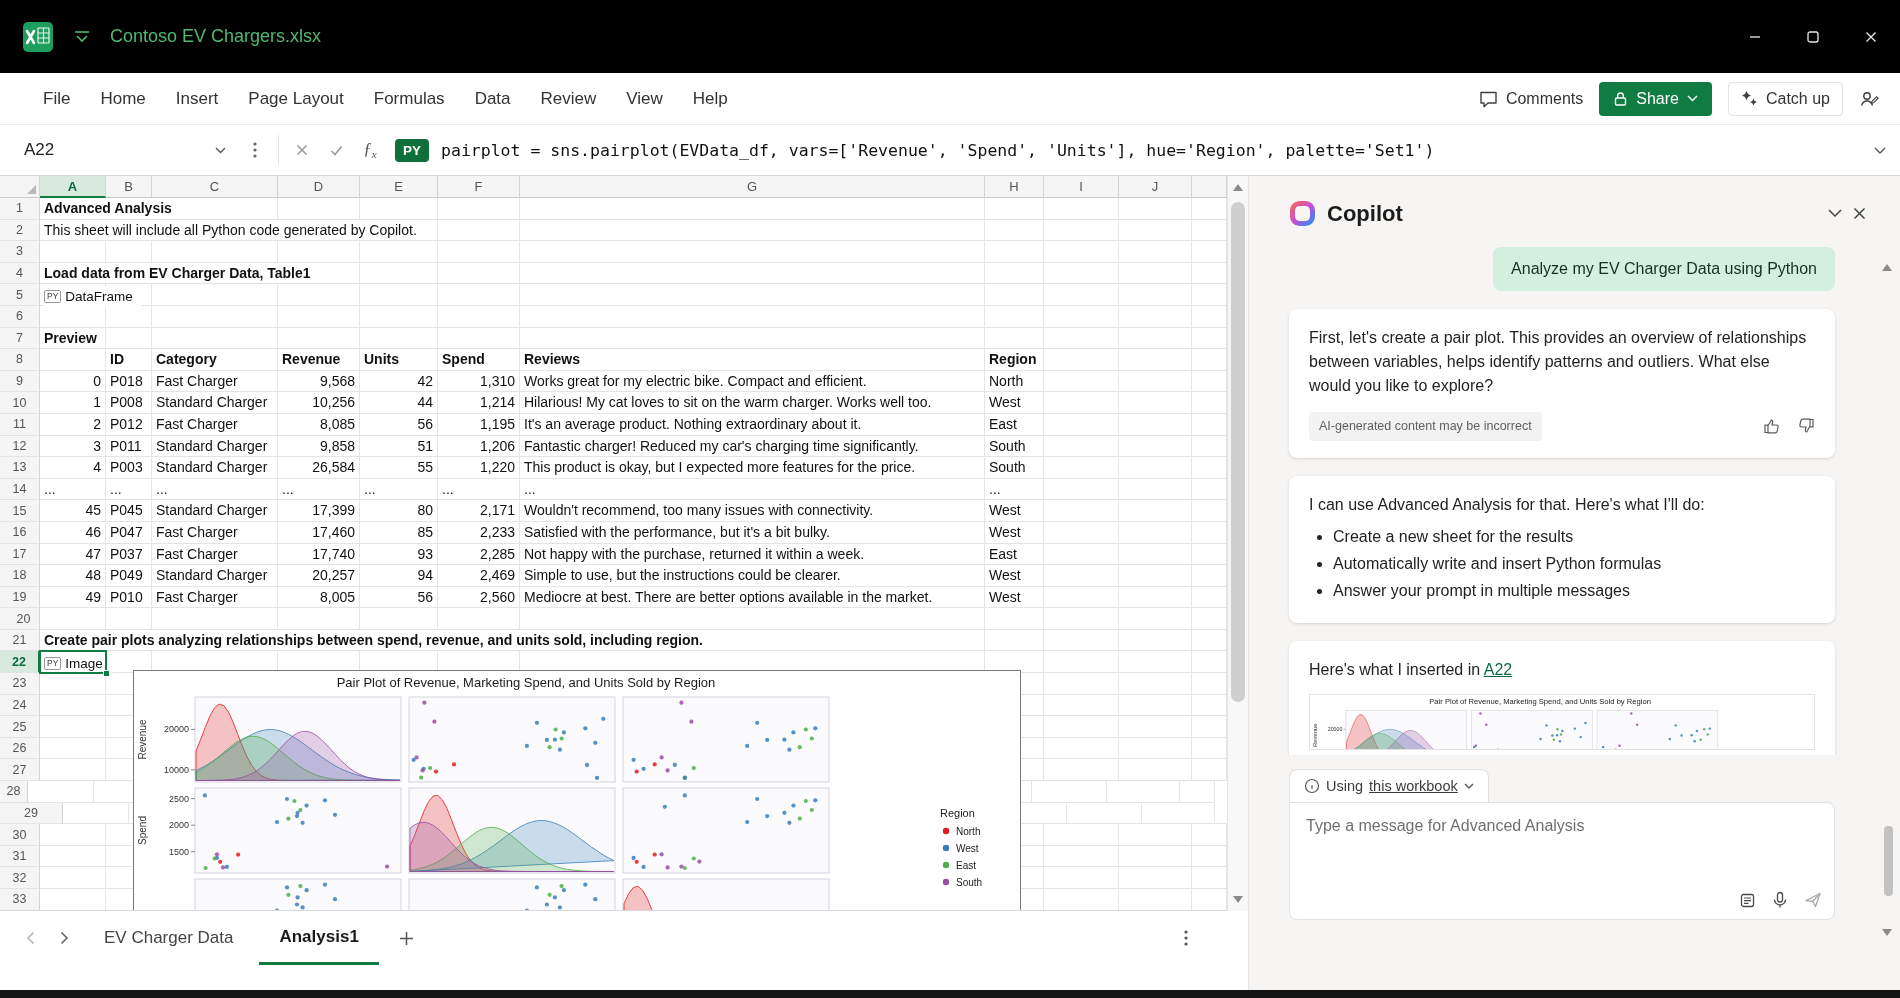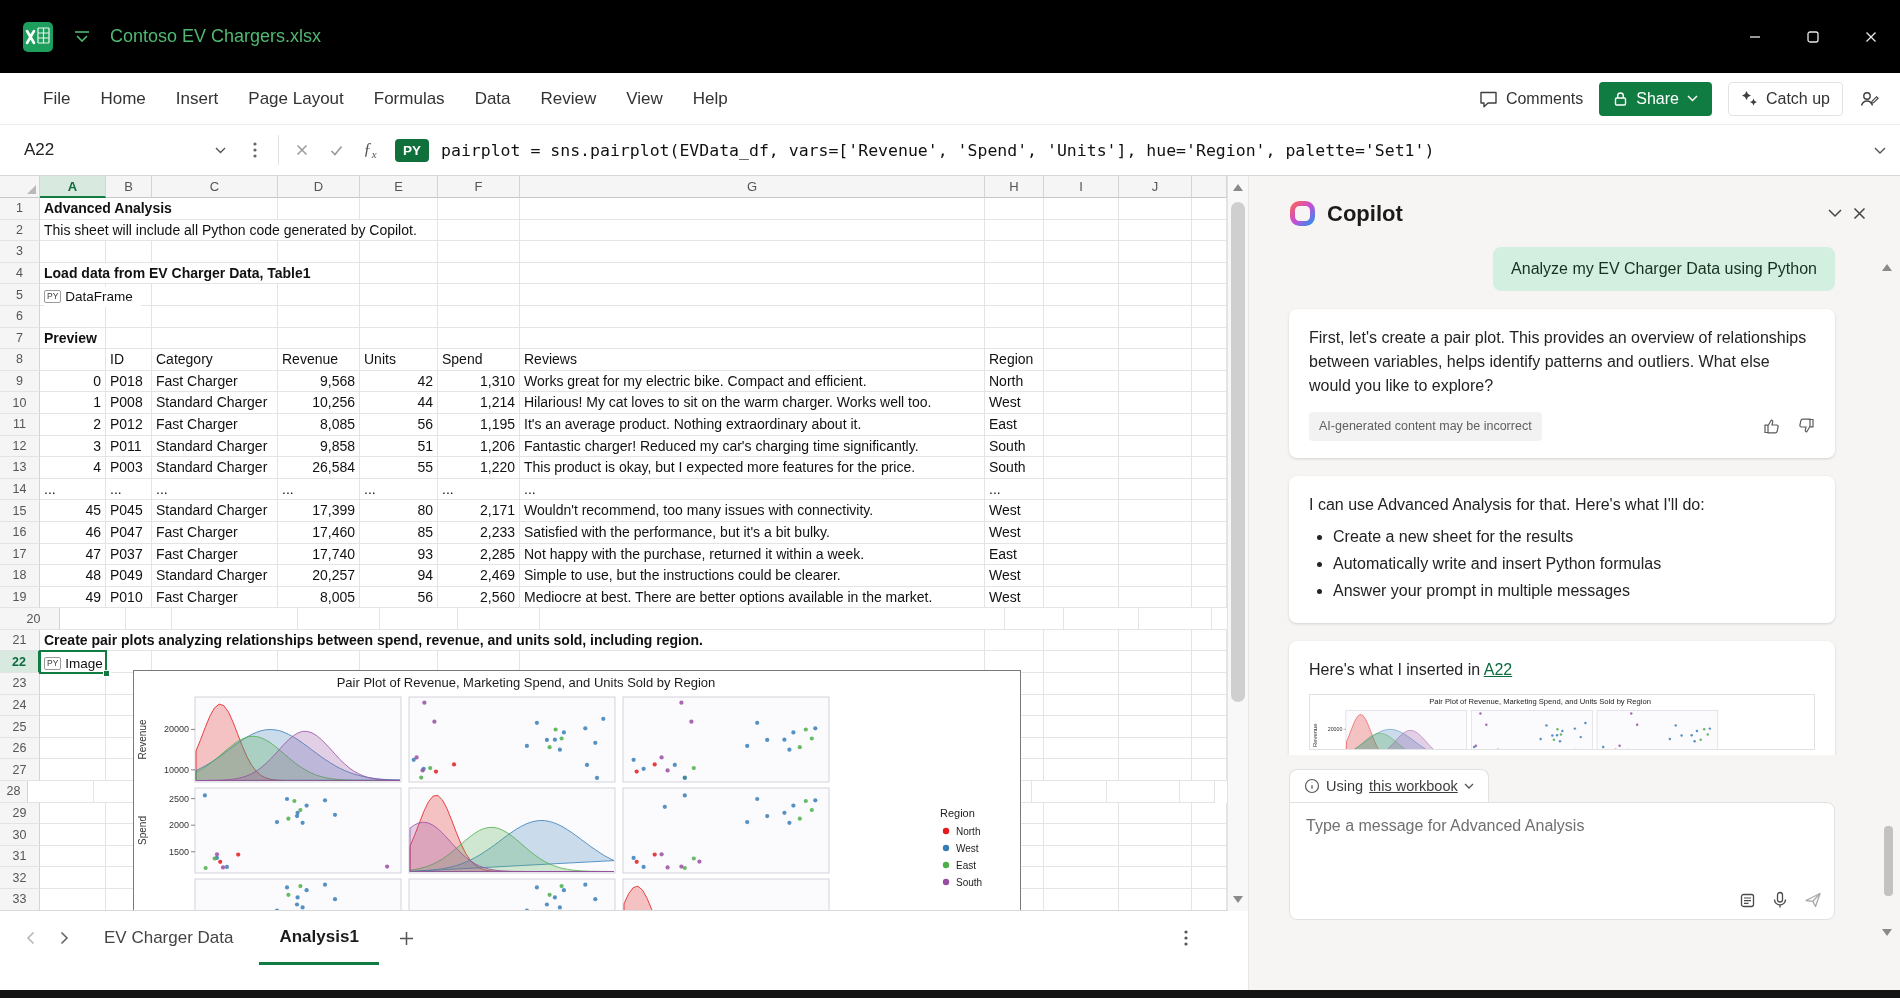--- a/index.html
+++ b/index.html
@@ -38,21 +38,21 @@
   .sheet{position:relative;width:1227px;height:735px;overflow:hidden;background:#fff;border-bottom:1px solid #d9d9d9}
   .hdr-row{display:flex;height:22px}
   .hdr-cell{height:22px;background:#f5f5f5;border-right:1px solid #d4d4d4;border-bottom:1px solid #c9c9c9;font-size:13px;color:#555;display:flex;align-items:center;justify-content:center;cursor:pointer}
   .hdr-cell.sel{background:#d8eadf;color:#0c6b3c;font-weight:700;border-bottom:2px solid var(--green,#107C41)}
   .corner{position:relative}
   .corner:after{content:"";position:absolute;right:3px;bottom:3px;border-left:9px solid transparent;border-bottom:9px solid #b9b9b9}
   .g-row{display:flex;height:21.6px}
   .row-num{background:#f5f5f5;border-right:1px solid #d4d4d4;border-bottom:1px solid #e3e3e3;font-size:12.5px;color:#555;display:flex;align-items:center;justify-content:center;cursor:pointer;flex:none}
   .row-num.sel{background:#d8eadf;color:#0c6b3c;font-weight:700;border-right:2px solid var(--green,#107C41)}
   .g-cell{height:100%;border-right:1px solid #e4e4e4;border-bottom:1px solid #e4e4e4;font-size:14px;color:#111;line-height:20.6px;padding:0 4px;white-space:nowrap;overflow:hidden;flex:none;cursor:cell}
-  .g-cell.b{font-weight:400}
+  .g-cell.b{font-weight:700}
   .g-cell.al-r{text-align:right}
   .g-cell.spill{overflow:visible;position:relative;z-index:2}
   .spill-text{display:inline-block;background:#fff;padding-right:8px}
   .spill-text.b{font-weight:700}
   .py-chip{display:inline-flex;align-items:center;gap:4px;background:#fff;padding-right:8px}
   .py-chip-badge{border:1px solid #9a9a9a;border-radius:2px;font-size:8.5px;padding:0 2px;color:#3a3a3a;line-height:11px;height:13px;display:inline-flex;align-items:center}
   .py-chip-label{font-size:13.5px}
   .chart-overlay{position:absolute;left:133px;top:494px;width:888px;height:241px;border:1px solid #7a7a7a;background:#fff;overflow:hidden;z-index:5;cursor:pointer}
   .sel-box{position:absolute;left:39px;top:474px;width:68px;height:24px;border:2px solid var(--green,#107C41);z-index:6;pointer-events:none}
   .fill-handle{position:absolute;right:-5px;bottom:-5px;width:7px;height:7px;background:var(--green,#107C41);border:1px solid #fff;pointer-events:auto;cursor:crosshair}
@@ -694,21 +694,21 @@
           <div class="g-cell al-r" style="width: 82px;">8,005</div>
           <div class="g-cell al-r" style="width: 78px;">56</div>
           <div class="g-cell al-r" style="width: 82px;">2,560</div>
           <div class="g-cell" style="width: 465px;">Mediocre at best. There are better options available in the market.</div>
           <div class="g-cell" style="width: 59px;">West</div>
           <div class="g-cell" style="width: 75px;"></div>
           <div class="g-cell" style="width: 73px;"></div>
           <div class="g-cell" style="width: 35px;"></div>
         </div>
         <div class="g-row">
-          <div class="row-num" style="width: 60px; padding-left: 8px;">20</div>
+          <div class="row-num" style="width: 40px; padding-left: 8px;">20</div>
           <div class="g-cell" style="width: 66px;"></div>
           <div class="g-cell" style="width: 46px;"></div>
           <div class="g-cell" style="width: 126px;"></div>
           <div class="g-cell" style="width: 82px;"></div>
           <div class="g-cell" style="width: 78px;"></div>
           <div class="g-cell" style="width: 82px;"></div>
           <div class="g-cell" style="width: 465px;"></div>
           <div class="g-cell" style="width: 59px;"></div>
           <div class="g-cell" style="width: 75px;"></div>
           <div class="g-cell" style="width: 73px;"></div>
@@ -823,21 +823,21 @@
           <div class="g-cell" style="width: 82px;"></div>
           <div class="g-cell" style="width: 78px;"></div>
           <div class="g-cell" style="width: 82px;"></div>
           <div class="g-cell" style="width: 465px;"></div>
           <div class="g-cell" style="width: 59px;"></div>
           <div class="g-cell" style="width: 75px;"></div>
           <div class="g-cell" style="width: 73px;"></div>
           <div class="g-cell" style="width: 35px;"></div>
         </div>
         <div class="g-row">
-          <div class="row-num" style="width: 40px;">29</div>
+          <div class="row-num" style="width: 63px;">29</div>
           <div class="g-cell" style="width: 66px;"></div>
           <div class="g-cell" style="width: 46px;"></div>
           <div class="g-cell" style="width: 126px;"></div>
           <div class="g-cell" style="width: 82px;"></div>
           <div class="g-cell" style="width: 78px;"></div>
           <div class="g-cell" style="width: 82px;"></div>
           <div class="g-cell" style="width: 465px;"></div>
           <div class="g-cell" style="width: 59px;"></div>
           <div class="g-cell" style="width: 75px;"></div>
           <div class="g-cell" style="width: 73px;"></div>

